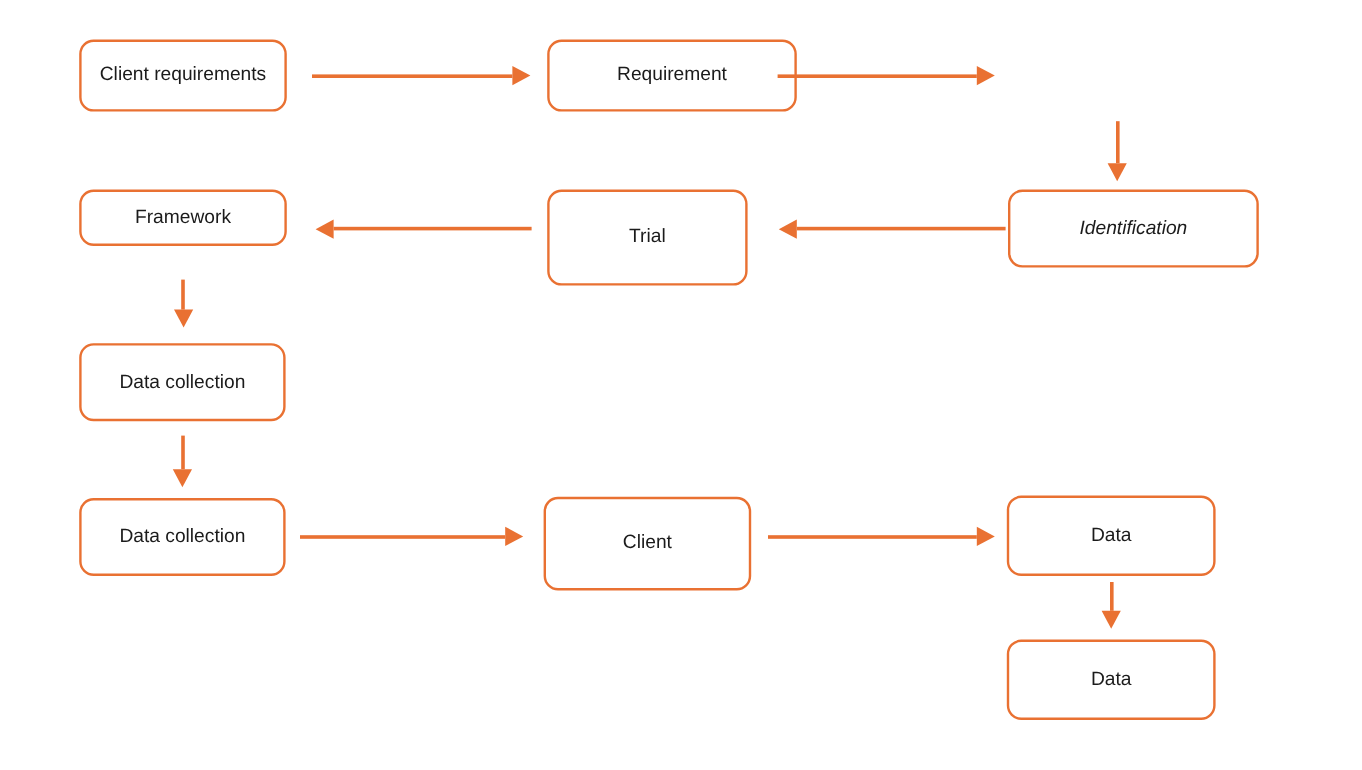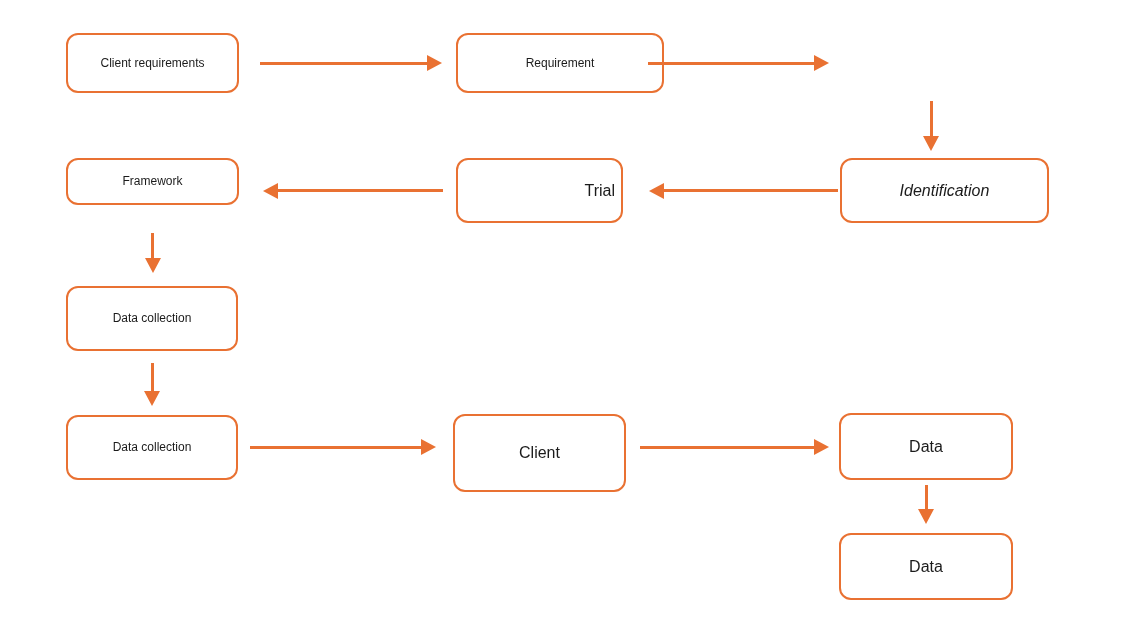--- a/index.html
+++ b/index.html
@@ -24,29 +24,29 @@
     display: flex;
     align-items: center;
     justify-content: center;
     text-align: center;
     color: #1b1b1b;
   }
   .node .label {
     padding: 0 6px;
     line-height: 1.2;
   }
-  .node.small { font-size: 12px; }
+  .node.small { font-size: 16px; }
   .node.big   { font-size: 16px; }
 
   
   #n1  { left: 66px;  top: 33px;  width: 173px; height: 60px; }
   #n2  { left: 456px; top: 33px;  width: 208px; height: 60px; }
   #n3  { left: 846px; top: 33px;  width: 170px; height: 60px; }
   #n4  { left: 66px;  top: 158px; width: 173px; height: 47px; }
-  #n5  { left: 456px; top: 158px; width: 167px; height: 65px; justify-content: flex-end; }
+  #n5  { left: 456px; top: 158px; width: 167px; height: 80px; }
   #n6  { left: 840px; top: 158px; width: 209px; height: 65px; font-style: italic; }
   #n7  { left: 66px;  top: 286px; width: 172px; height: 65px; }
   #n8  { left: 66px;  top: 415px; width: 172px; height: 65px; }
   #n9  { left: 453px; top: 414px; width: 173px; height: 78px; }
   #n10 { left: 839px; top: 413px; width: 174px; height: 67px; }
   #n11 { left: 839px; top: 533px; width: 174px; height: 67px; }
 
   
   .arrow { position: absolute; background: var(--accent, #E97132); }
   .arrow.h { height: 3px; }

